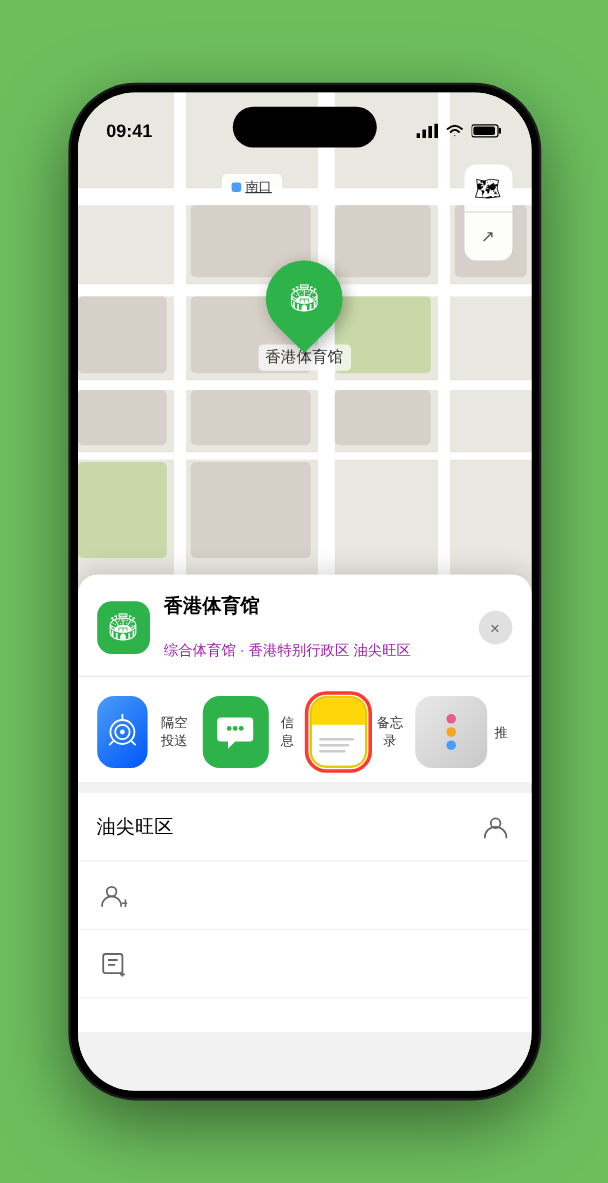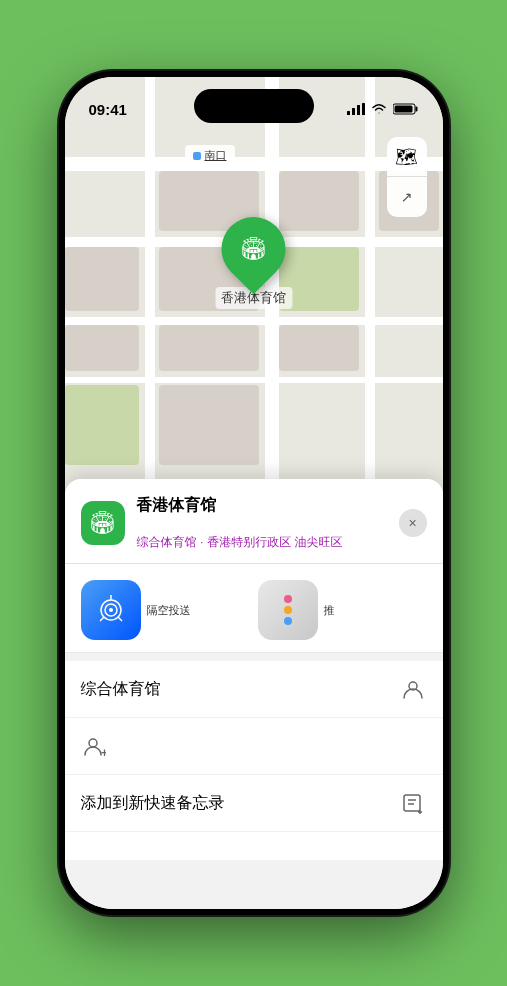--- a/index.html
+++ b/index.html
@@ -434,60 +434,81 @@
               <circle cx="15" cy="15" r="6" stroke="white" stroke-width="1.5" fill="none"></circle>
               <circle cx="15" cy="15" r="2" fill="white"></circle>
               <line x1="15" y1="5" x2="15" y2="0" stroke="white" stroke-width="1.5"></line>
               <line x1="22" y1="22" x2="26" y2="26" stroke="white" stroke-width="1.5"></line>
               <line x1="8" y1="22" x2="4" y2="26" stroke="white" stroke-width="1.5"></line>
             </svg>
           </div>
           <span class="share-label">隔空投送</span>
         </div>
 
-
-
+        <div class="share-item">
+          <div class="share-icon messages">
+            <svg width="34" height="34" viewBox="0 0 34 34">
+              <path d="M5 5 h24 a3 3 0 0 1 3 3 v14 a3 3 0 0 1 -3 3 h-12 l-6 6 v-6 h-6 a3 3 0 0 1 -3 -3 v-14 a3 3 0 0 1 3 -3 z" fill="white"></path>
+              <circle cx="12" cy="14" r="2" fill="#2db34a"></circle>
+              <circle cx="17" cy="14" r="2" fill="#2db34a"></circle>
+              <circle cx="22" cy="14" r="2" fill="#2db34a"></circle>
+            </svg>
+          </div>
+          <span class="share-label">信息</span>
+        </div>
+
+
+        <div class="share-item">
+          <div class="share-icon notes notes-selected" style="position:relative; overflow:hidden;">
+            <div style="position:absolute; top:0; left:0; right:0; height:40%; background:#ffd60a;"></div>
+            <div style="position:absolute; bottom:0; left:0; right:0; height:60%; background:#fff; display:flex; flex-direction:column; justify-content:center; padding:4px 6px; gap:3px;">
+              <div style="height:2px; background:#ccc; border-radius:1px; width:90%;"></div>
+              <div style="height:2px; background:#ccc; border-radius:1px; width:80%;"></div>
+              <div style="height:2px; background:#ccc; border-radius:1px; width:70%;"></div>
+            </div>
+          </div>
+          <span class="share-label">备忘录</span>
+        </div>
 
         <div class="share-item">
           <div class="share-icon more">
             <div class="more-dots">
               <div class="more-dot" style="background:#e85d8a; width:8px; height:8px; border-radius:50%;"></div>
               <div class="more-dot" style="background:#f5a623; width:8px; height:8px; border-radius:50%;"></div>
               <div class="more-dot" style="background:#4a9ef5; width:8px; height:8px; border-radius:50%;"></div>
             </div>
           </div>
           <span class="share-label">推</span>
         </div>
       </div>
 
       <div class="action-list">
 
 
         <div class="action-item">
-          <span class="action-label">综合体育馆</span>
+          <span class="action-label">油尖旺区</span>
           <div class="action-icon">
             <svg width="22" height="22" viewBox="0 0 22 22" fill="none">
               <circle cx="11" cy="8" r="4" stroke="#666" stroke-width="1.5"></circle>
               <path d="M2 20 a9 9 0 0 1 18 0" stroke="#666" stroke-width="1.5" stroke-linecap="round"></path>
             </svg>
           </div>
         </div>
 
         <div class="action-item">
           <div class="action-icon">
             <svg width="22" height="22" viewBox="0 0 22 22" fill="none">
               <circle cx="9" cy="8" r="4" stroke="#666" stroke-width="1.5"></circle>
               <path d="M1 20 a8 8 0 0 1 16 0" stroke="#666" stroke-width="1.5" stroke-linecap="round"></path>
               <text x="17" y="22" font-size="12" fill="#666" font-weight="bold">+</text>
             </svg>
           </div>
         </div>
 
         <div class="action-item">
-          <span class="action-label">添加到新快速备忘录</span>
           <div class="action-icon">
             <svg width="22" height="22" viewBox="0 0 22 22" fill="none">
               <rect x="2" y="3" width="16" height="16" rx="2" stroke="#666" stroke-width="1.5"></rect>
               <line x1="6" y1="8" x2="14" y2="8" stroke="#666" stroke-width="1.5"></line>
               <line x1="6" y1="12" x2="12" y2="12" stroke="#666" stroke-width="1.5"></line>
               <line x1="18" y1="18" x2="18" y2="22" stroke="#666" stroke-width="1.5"></line>
               <line x1="16" y1="20" x2="20" y2="20" stroke="#666" stroke-width="1.5"></line>
             </svg>
           </div>
         </div>

